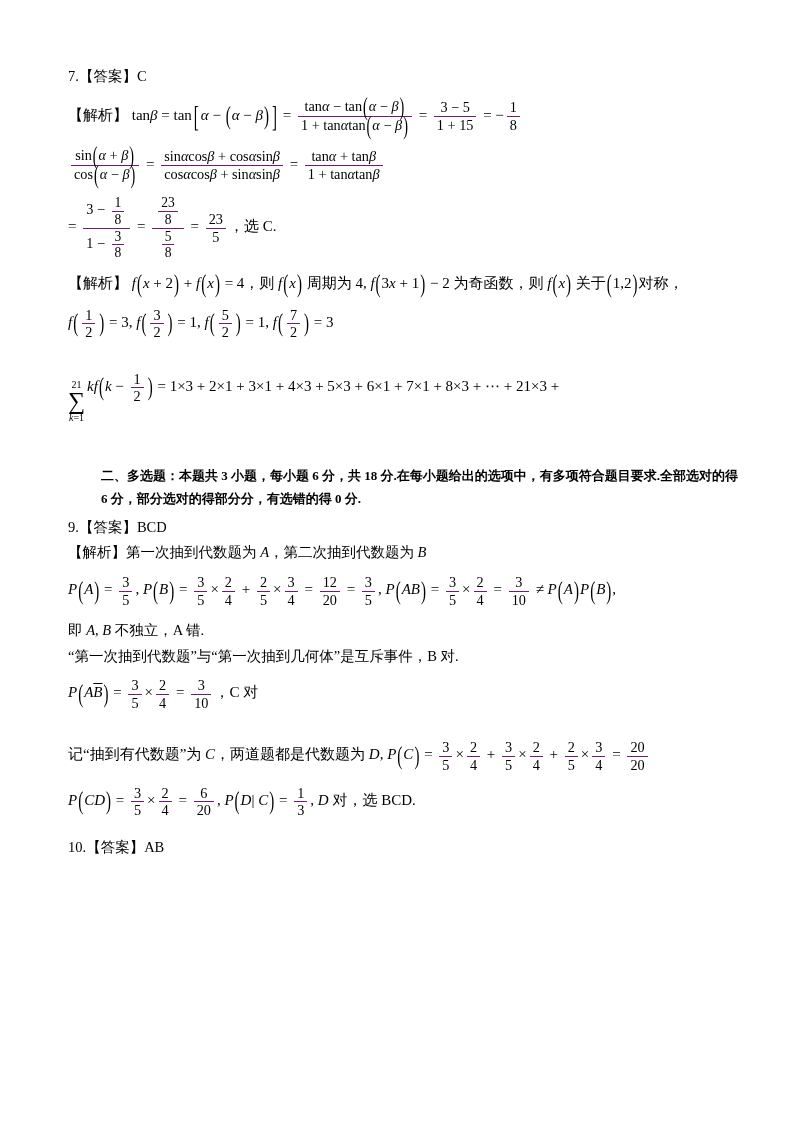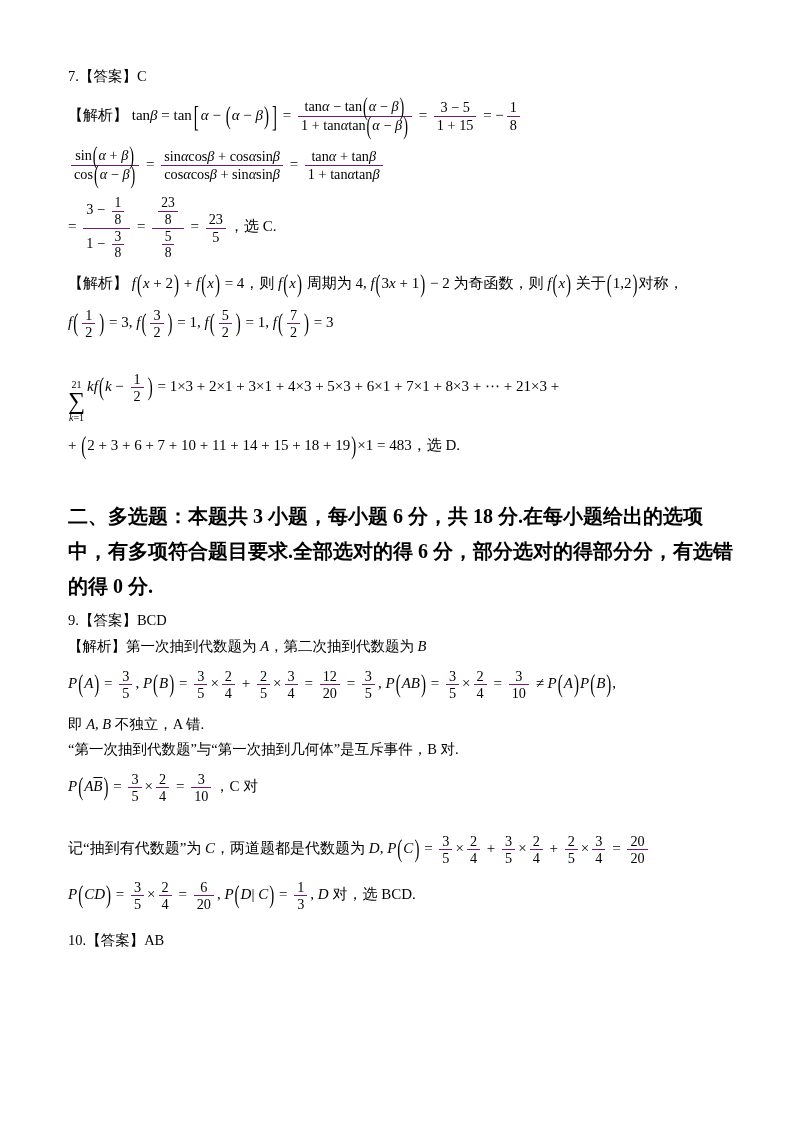--- a/index.html
+++ b/index.html
@@ -80,23 +80,24 @@
     margin-top: 28px;
   }
   .sum .top { display: block; font-size: 10px; }
   .sum .sig { display: block; font-size: 24px; line-height: 0.95; }
   .sum .bot { display: block; font-size: 10px; }
   .ovl {
     text-decoration: overline;
   }
   .sec-head {
     font-weight: bold;
-    font-size: 20px;
+    font-size: 13px;
     line-height: 1.75;
     margin-top: 16px;
+    margin-left: 33px;
   }
   .gap-s { height: 6px; }
   .gap-m { height: 14px; }
   .nowrap { white-space: nowrap; }
 </style>
 </head>
 <body>
 
 <div class="page">
   <div class="content">
@@ -137,23 +138,20 @@
       <i>f</i><span class="paren">(</span><span class="frac"><span class="num">5</span><span class="den">2</span></span><span class="paren">)</span> = 1,
       <i>f</i><span class="paren">(</span><span class="frac"><span class="num">7</span><span class="den">2</span></span><span class="paren">)</span> = 3
     </div>
 
     <div class="math-line">
       <span class="sum"><span class="top">21</span><span class="sig">∑</span><span class="bot"><i>k</i>=1</span></span><i>kf</i><span class="paren">(</span><i>k</i> − <span class="frac"><span class="num">1</span><span class="den">2</span></span><span class="paren">)</span>
       = 1×3 + 2×1 + 3×1 + 4×3 + 5×3 + 6×1 + 7×1 + 8×3 + ⋯ + 21×3 +
     </div>
 
 
-    <div class="math-line">
-      + <span class="paren">(</span>2 + 3 + 6 + 7 + 10 + 11 + 14 + 15 + 18 + 19<span class="paren">)</span>×1 = 483，选 D.
-    </div>
 
     <div class="gap-m"></div>
 
     <div class="sec-head">二、多选题：本题共 3 小题，每小题 6 分，共 18 分.在每小题给出的选项中，有多项符合题目要求.全部选对的得 6 分，部分选对的得部分分，有选错的得 0 分.</div>
 
     <div class="gap-s"></div>
 
     <div class="line">
       <span>9.【答案】</span><span>BCD</span>
     </div>

